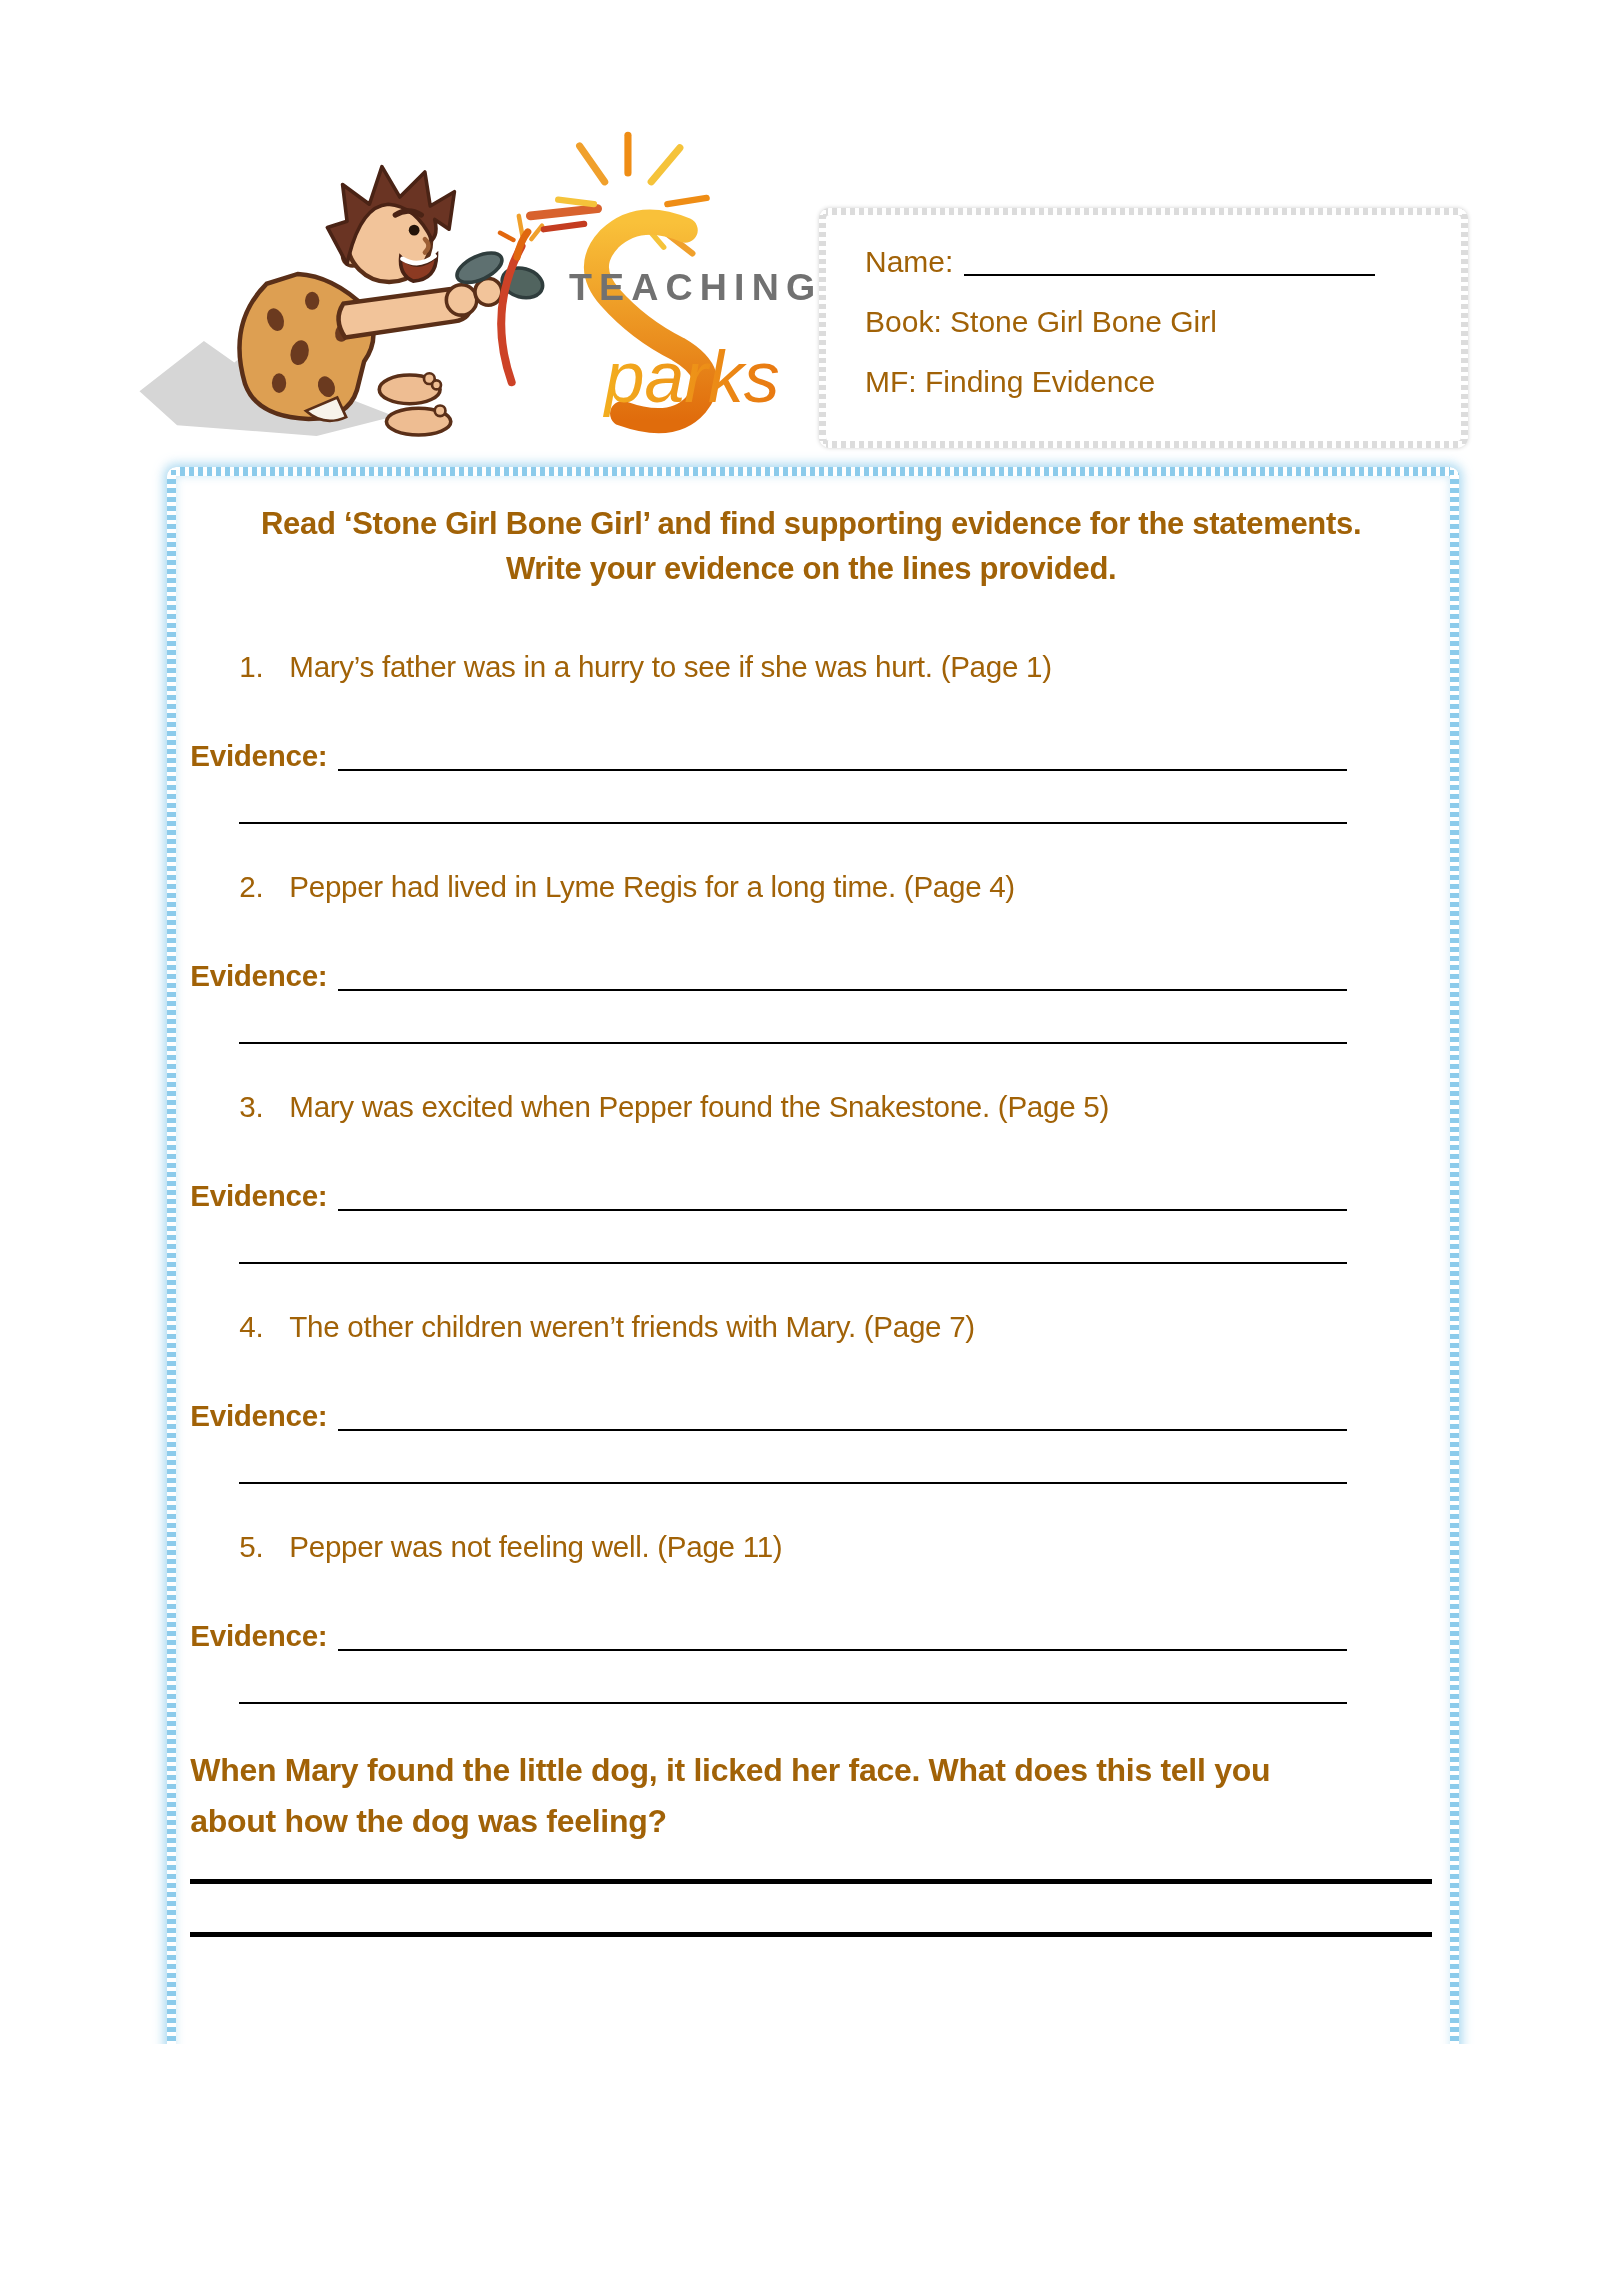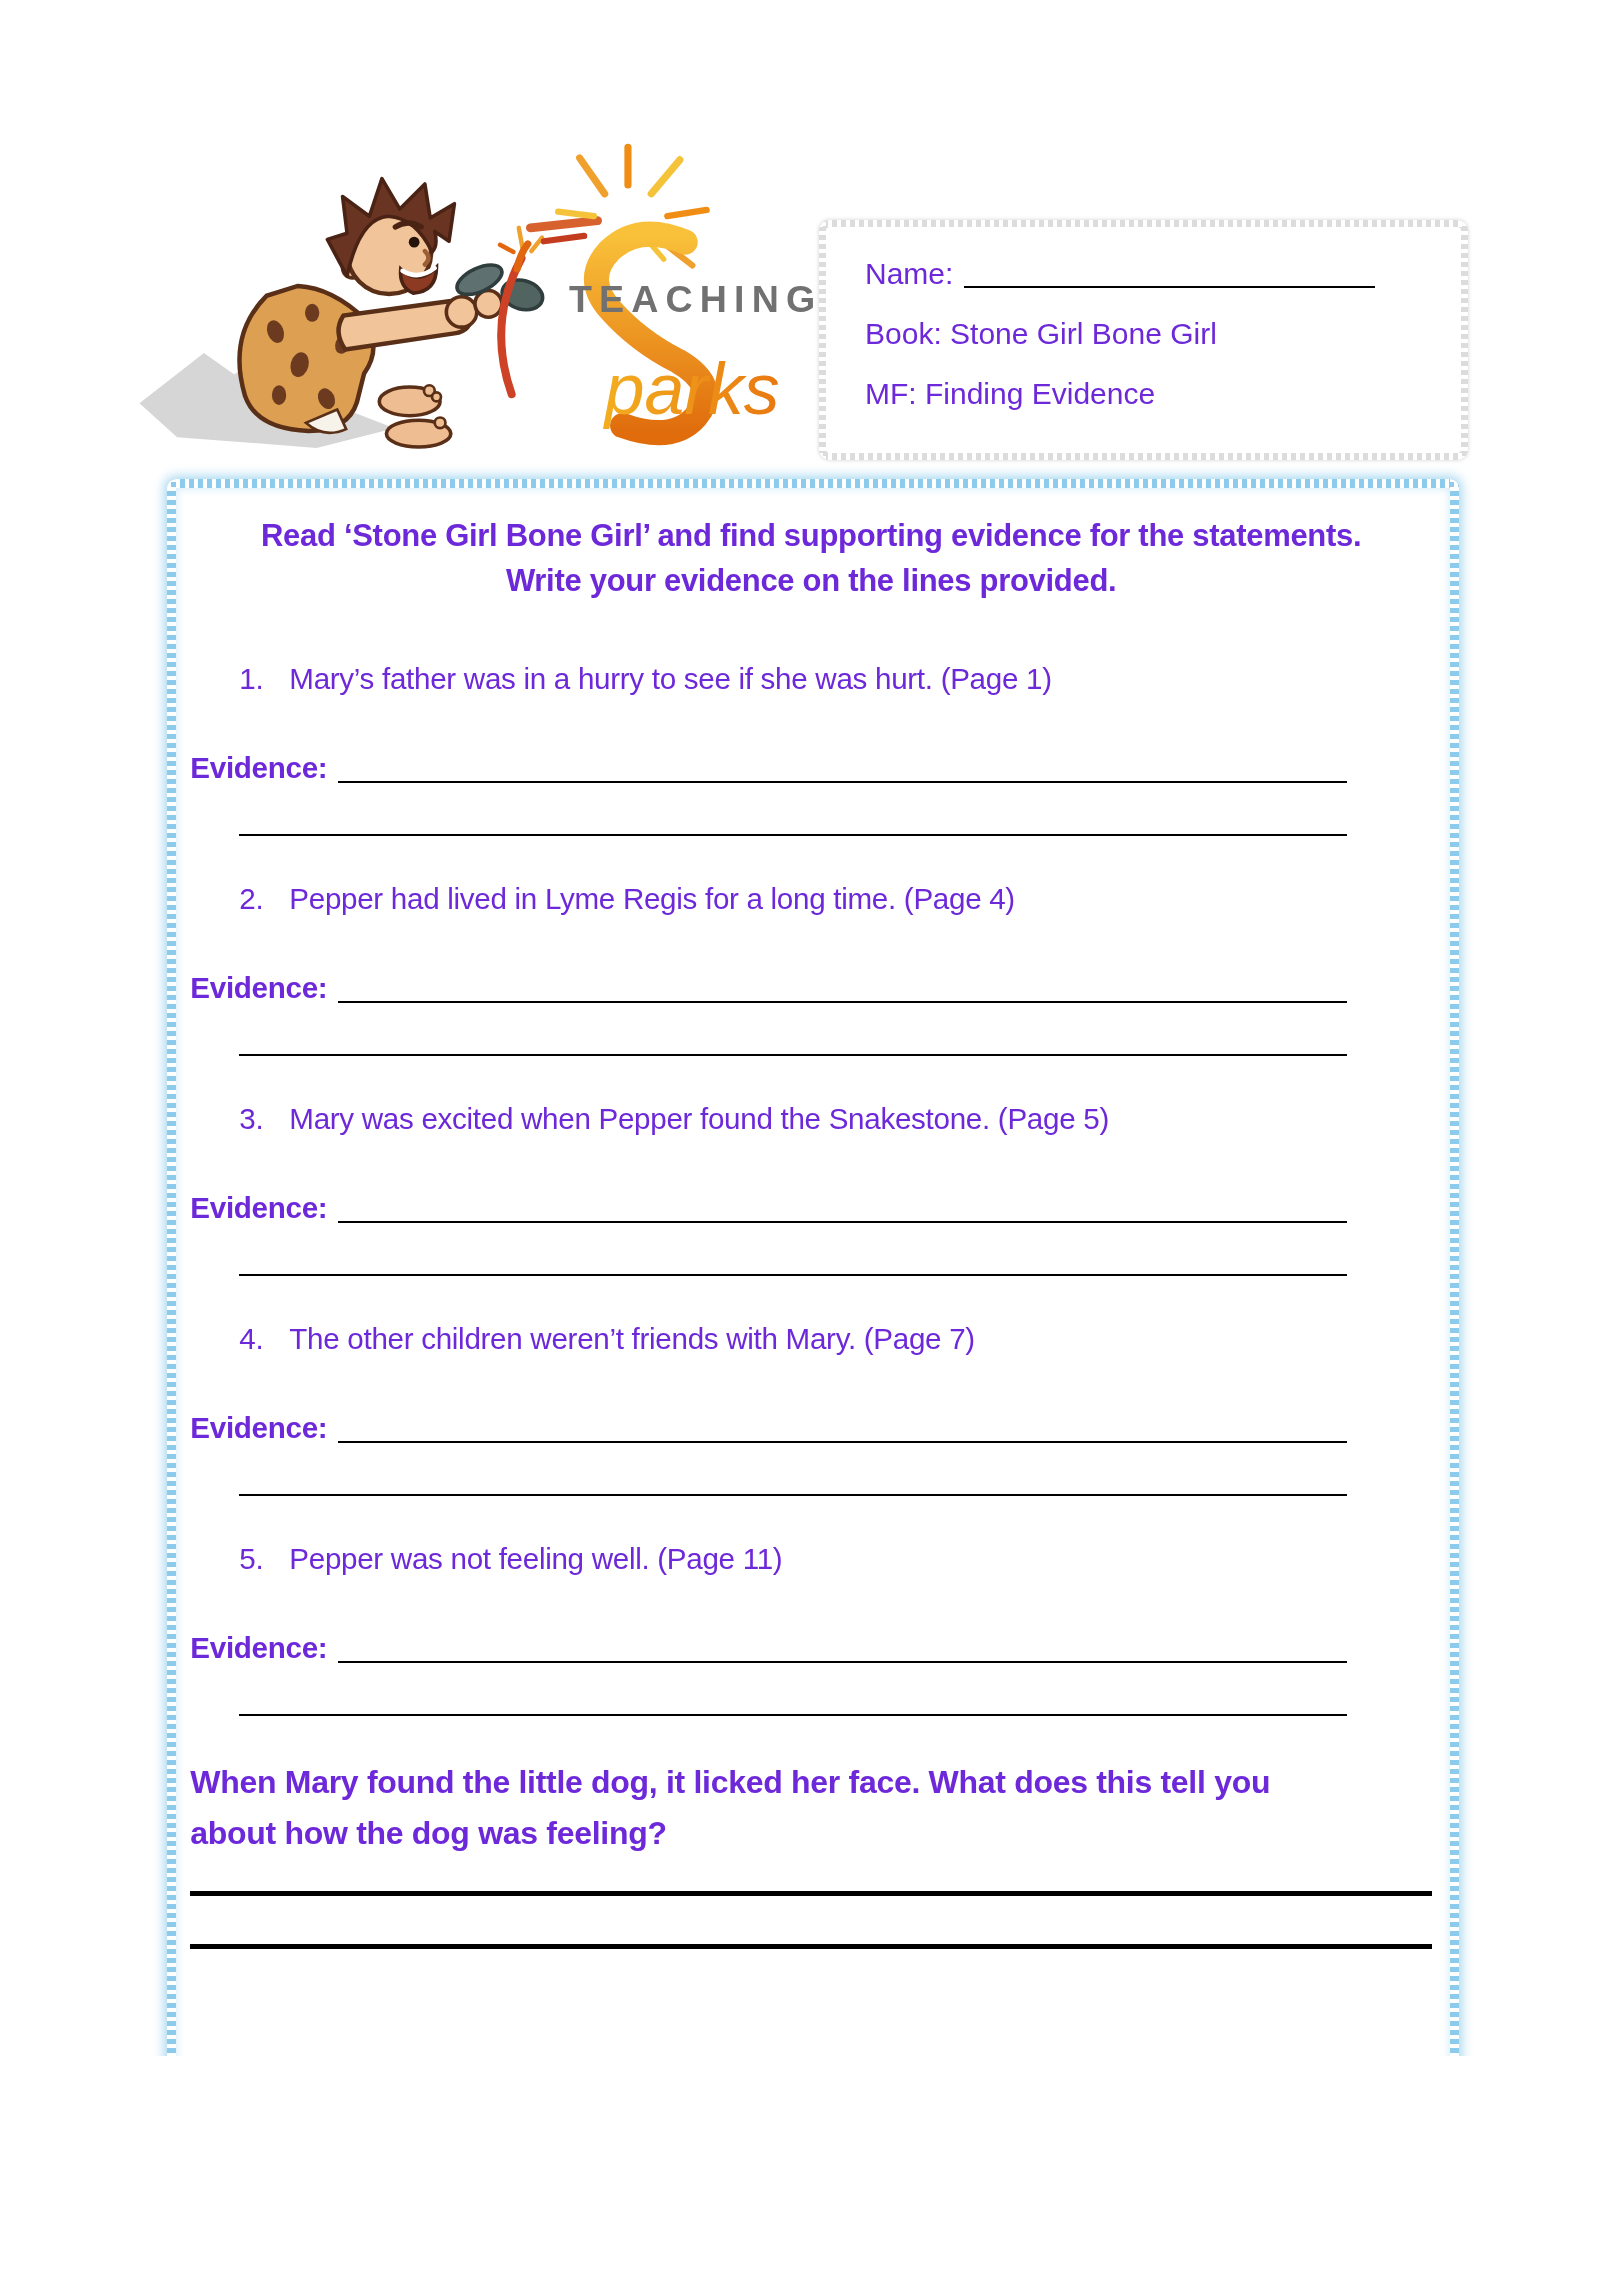--- a/index.html
+++ b/index.html
@@ -1,18 +1,18 @@
 <!DOCTYPE html>
 <html style="font-size:14.3px"><head>
 <meta charset="utf-8">
 <style>
   html,body { margin:0; padding:0; background:#ffffff; }
   .page {
-    position:relative; width:1620px; height:2044px; margin:12px auto;
-    background:#ffffff; color:#6d28d9;
+    position:relative; width:1620px; height:2044px; margin:0 auto;
+    background:#ffffff; color:#a16207;
     font-family:"Liberation Sans", sans-serif; overflow:hidden;
   }
 
   
   .logo { position:absolute; left:121px; top:121px; width:699px; height:331px; }
   .logo svg { display:block; width:100%; height:100%; }
 
   
   .name-box {
     position:absolute; left:819px; top:208px; width:649px; height:240px;

